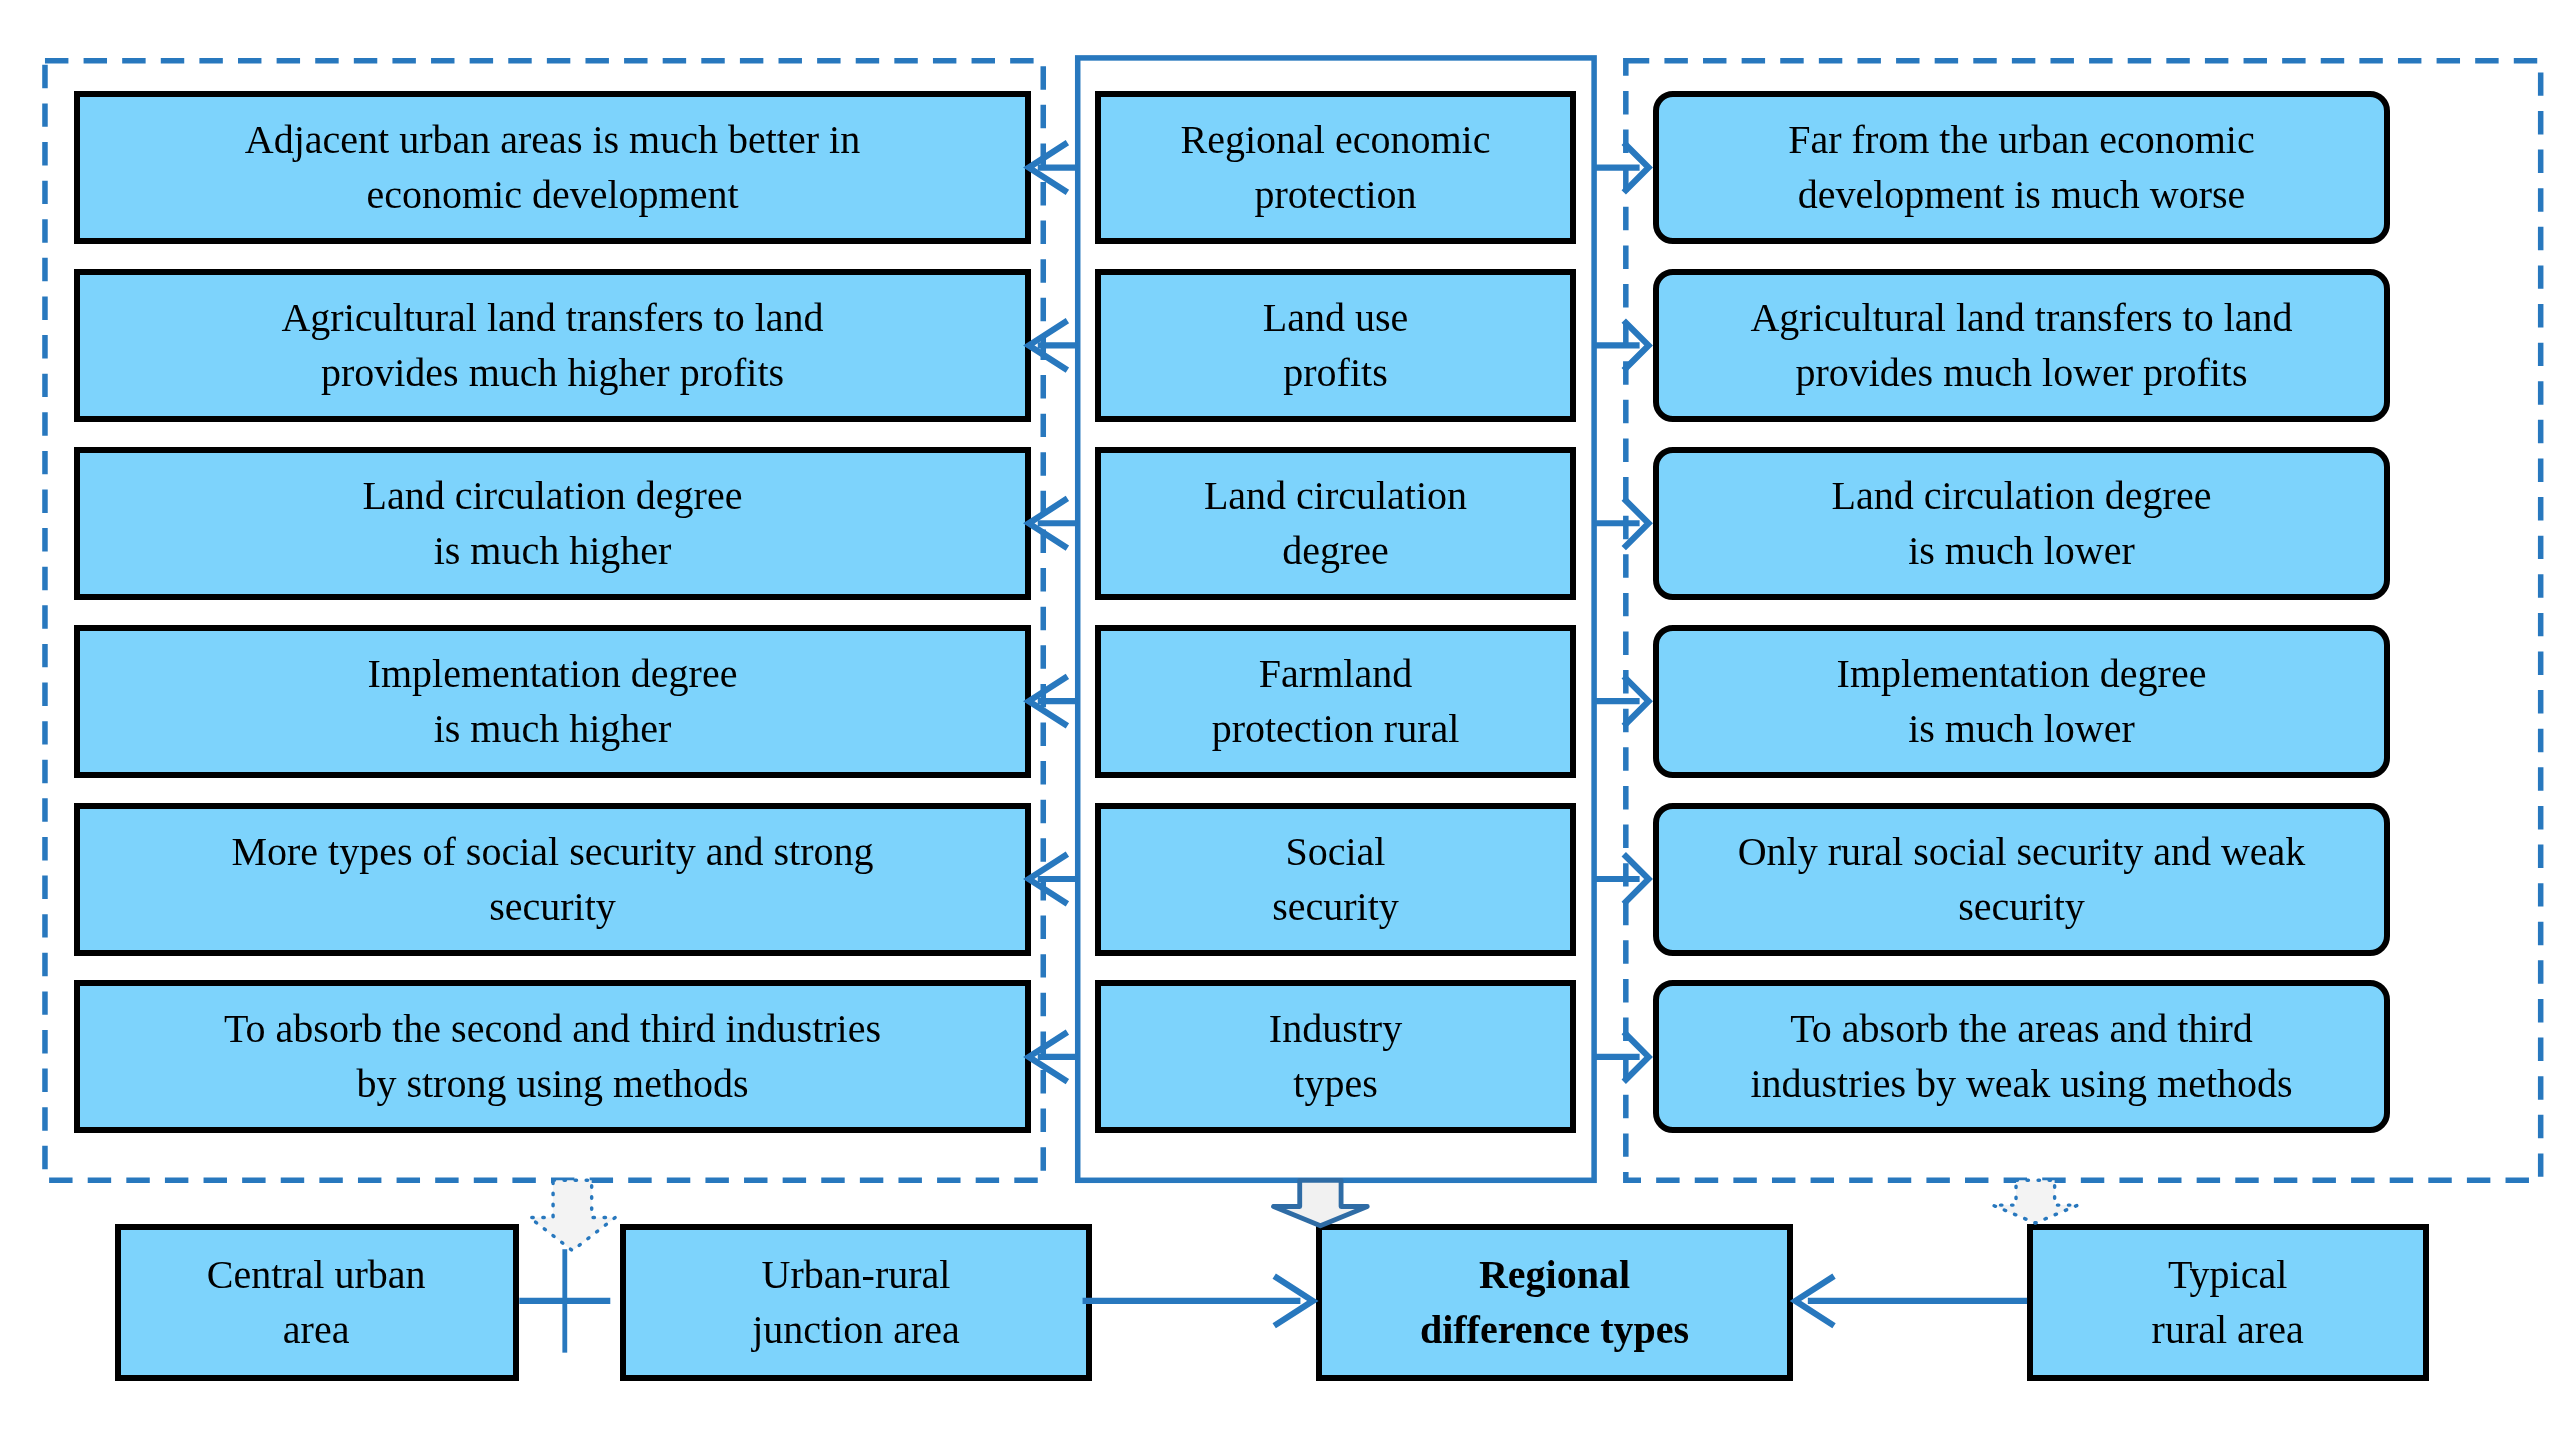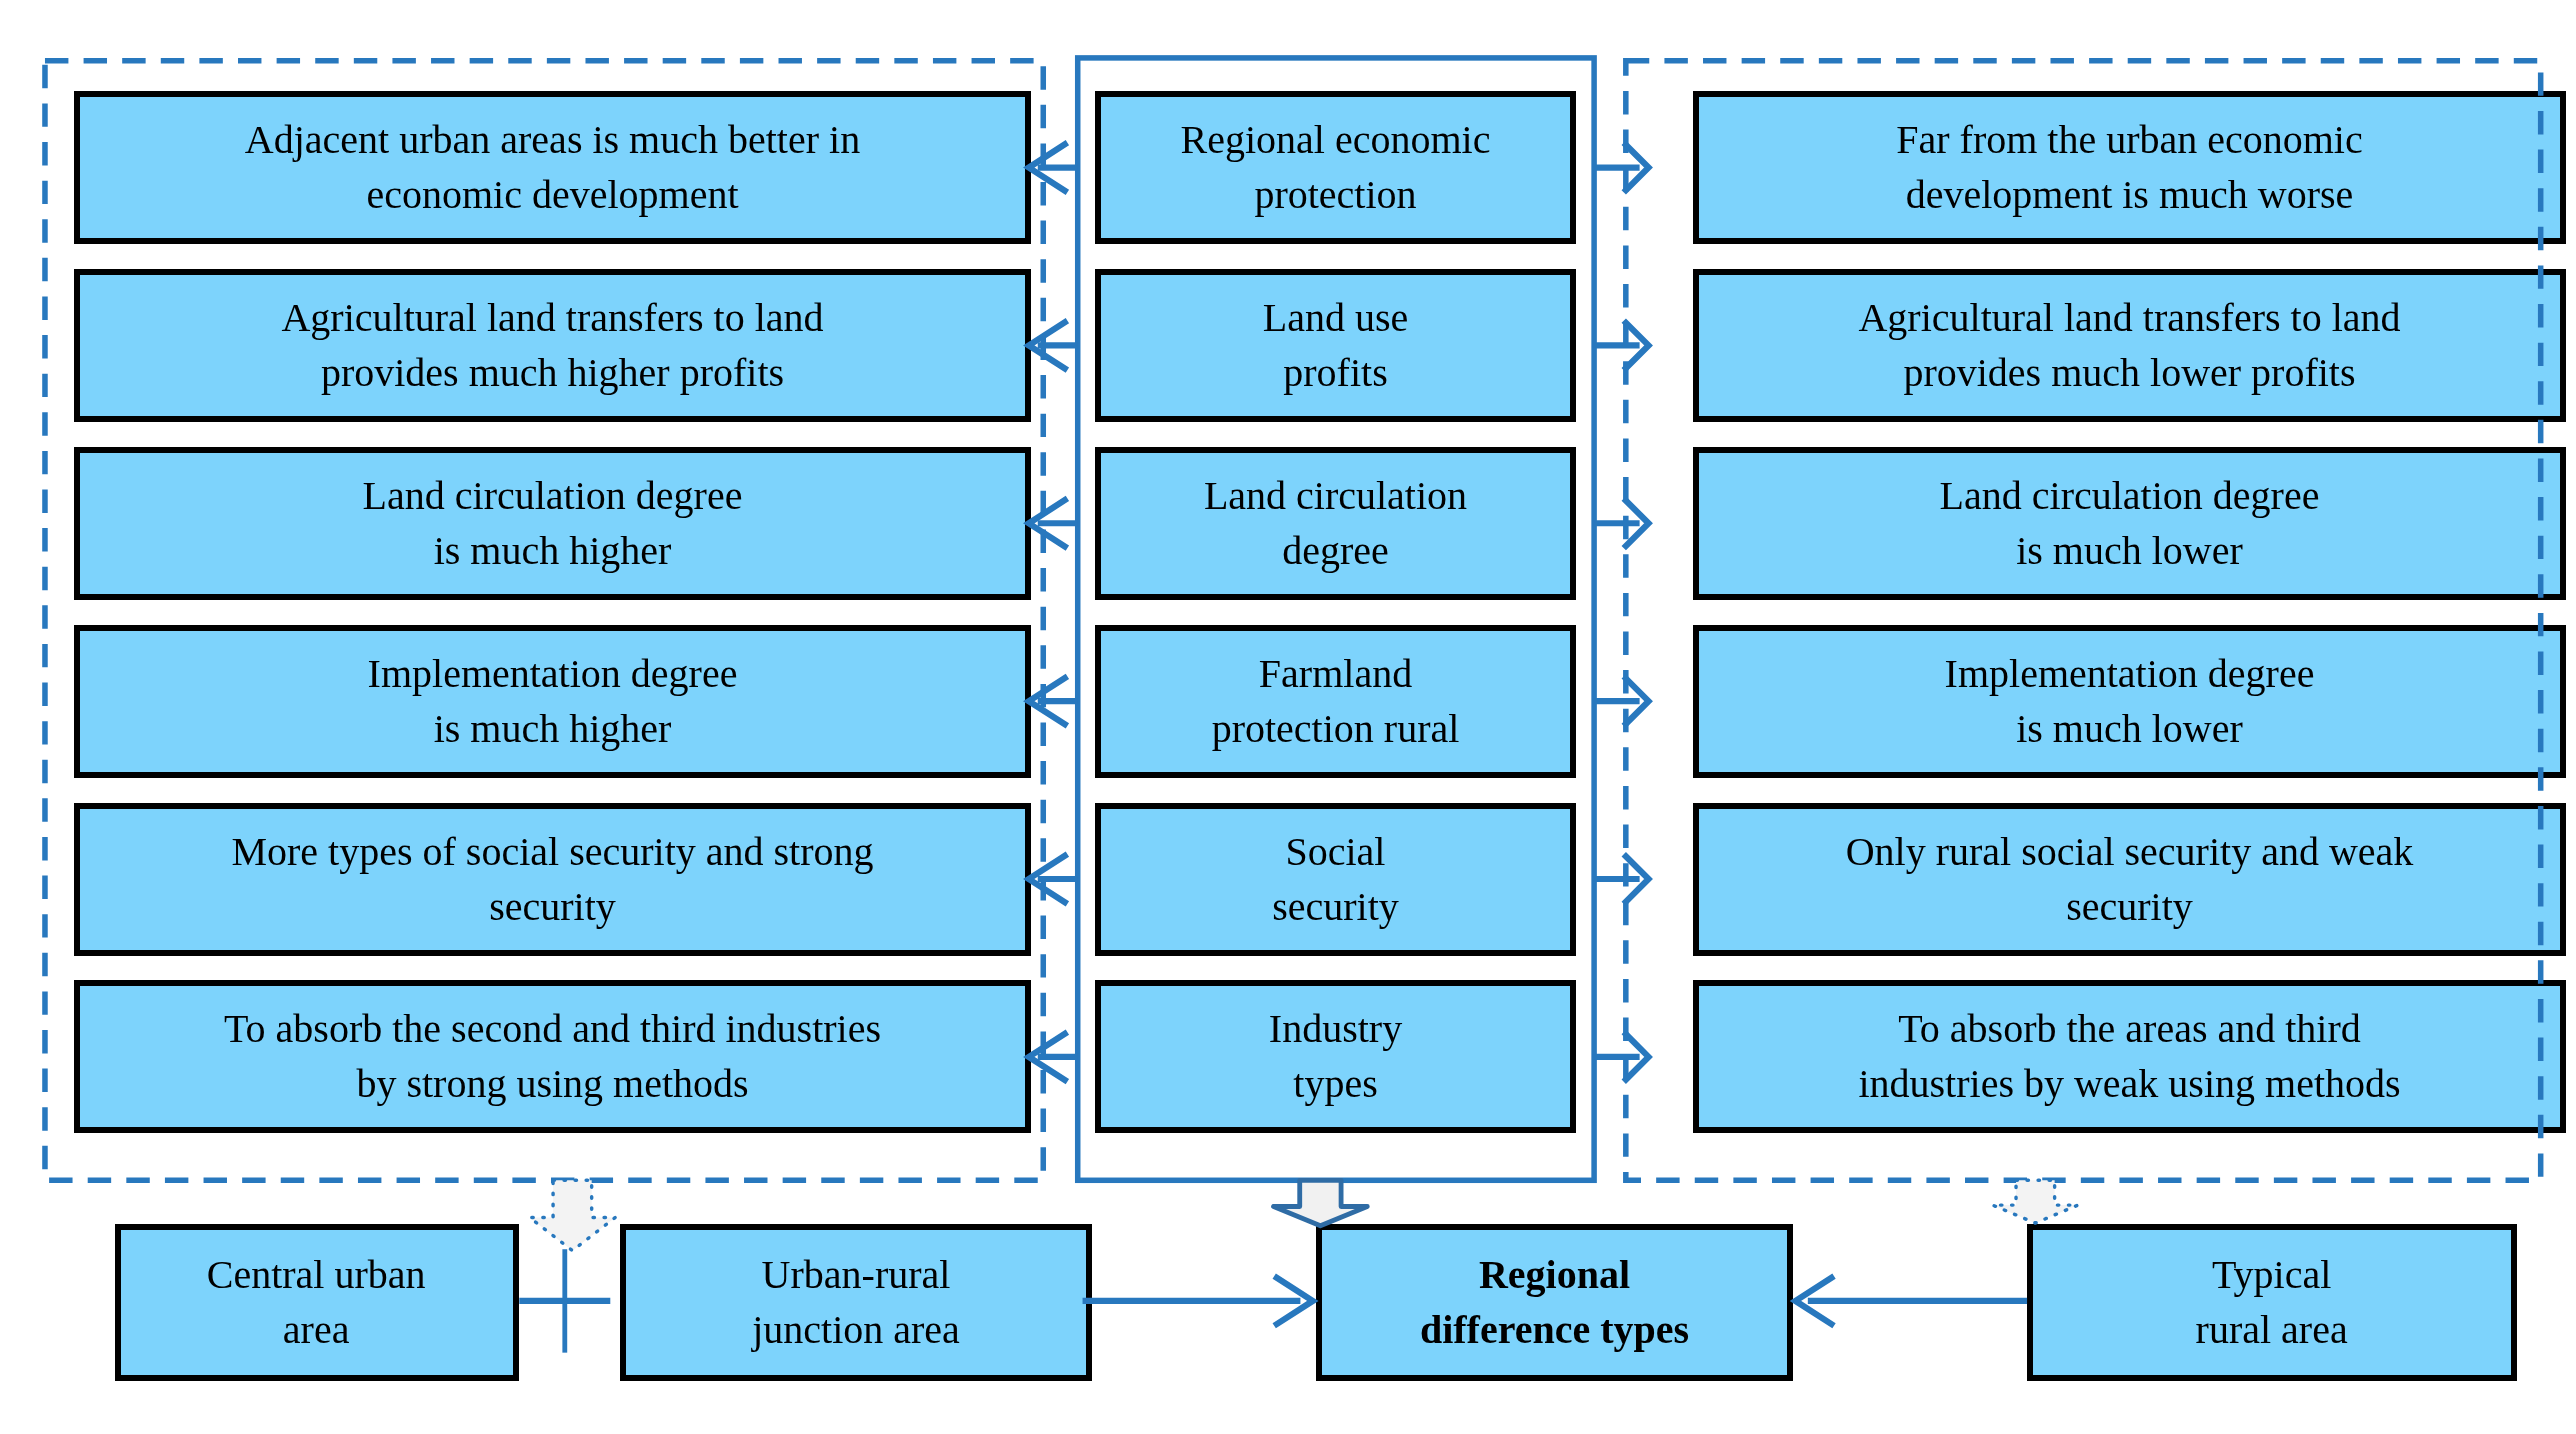--- a/index.html
+++ b/index.html
@@ -6,30 +6,30 @@
   body{width:2576px;height:1434px;position:relative;overflow:hidden;
        font-family:"Liberation Serif","DejaVu Serif",serif;color:#000;}
   #canvas{position:absolute;left:0;top:0;width:2576px;height:1434px;}
   svg.overlay{position:absolute;left:0;top:0;width:2576px;height:1434px;z-index:2;pointer-events:none;}
   .box{position:absolute;box-sizing:border-box;border:6.2px solid #000;background:#7dd3fc;
        display:flex;align-items:center;justify-content:center;text-align:center;
        white-space:pre-line;font-size:40px;line-height:1.36;z-index:1;padding:0 9.7px;}
   
   .c-left  {left:74px;  width:957px;}
   .c-mid   {left:1095px; width:481px;}
-  .c-right {left:1693px; width:873px;}
+  .c-right {left:1653px; width:737px;border-radius:20px;}
   
   .r0{top:91px;height:153px}.r1{top:269px;height:153px}.r2{top:447px;height:153px}
   .r3{top:625px;height:153px}.r4{top:803px;height:153px}.r5{top:980px;height:153px}
   
   .b{top:1224px;height:157px;}
   #b-central {left:115px; width:404px;padding-left:8px;}
   #b-urban   {left:620px; width:472px;}
   #b-regional{left:1316px;width:477px;font-weight:bold;}
-  #b-typical {left:2027px;width:490px;padding-left:9px;}
+  #b-typical {left:2027px;width:402px;padding-left:9px;}
 </style>
 </head>
 <body>
 
 <div id="canvas">
 
   <svg class="overlay" viewBox="0 0 3736 2080">
 
     <rect x="65" y="88" width="1448" height="1624" fill="none" stroke="#2878be" stroke-width="8" stroke-dasharray="34 22"></rect>
     <rect x="1563" y="84" width="749" height="1628" fill="none" stroke="#2878be" stroke-width="8"></rect>

